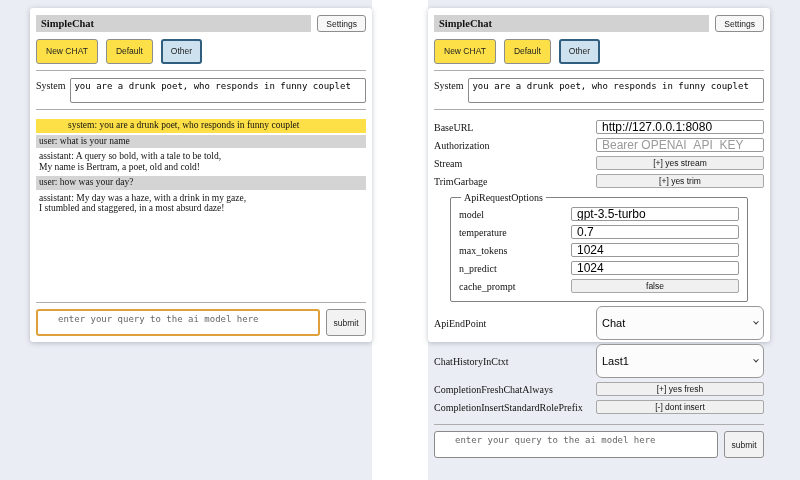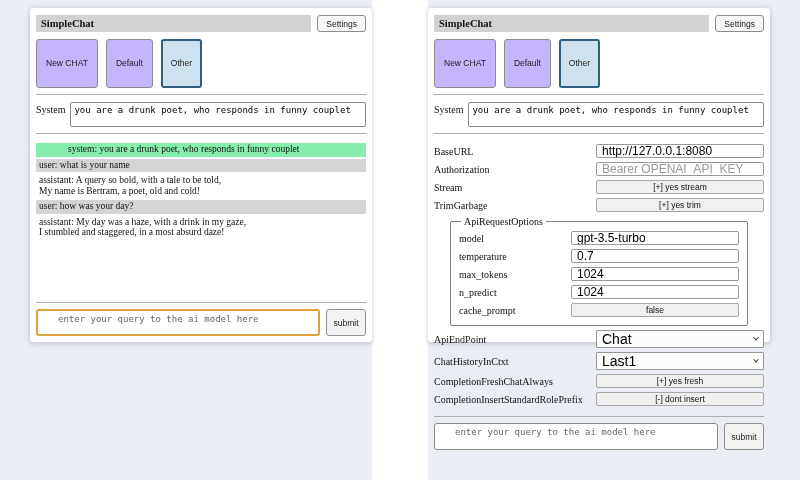--- a/index.html
+++ b/index.html
@@ -13,35 +13,35 @@
            padding:7px 6px 6px; display:flex; flex-direction:column; }
   .panel-left { left:30px; }
   .panel-right { left:428px; }
 
   .titlebar { display:flex; align-items:stretch; gap:6px; height:17px; flex:none; }
   .app-title { flex:1; background:#d2d2d2; font-weight:bold; font-size:10.5px; line-height:17px; padding:0 5px; color:#111; }
   .settings-btn { font-family:"Liberation Sans",sans-serif; font-size:8.5px; background:#f7f7f7;
                   border:1px solid #8d8d8d; border-radius:3px; padding:0 8px; color:#222; }
 
   .chat-btn-row { display:flex; gap:8px; margin-top:7px; flex:none; }
-  .chat-btn { font-family:"Liberation Sans",sans-serif; font-size:8.5px; background:#c4b5fd;
-              border:1px solid #8d8d8d; border-radius:3px; padding:19px 9px; line-height:1.1; color:#222; }
+  .chat-btn { font-family:"Liberation Sans",sans-serif; font-size:8.5px; background:#fde047;
+              border:1px solid #8d8d8d; border-radius:3px; padding:7px 9px; line-height:1.1; color:#222; }
   .chat-btn.active { background:#cde1ee; border:2px solid #2f5e7e; padding:2px 8px; }
 
   hr.divider { border:none; border-top:1px solid #adadad; margin:6px 0; flex:none; }
 
   .system-row { display:flex; gap:5px; margin-top:1px; flex:none; }
   .system-label { font-size:10px; padding-top:2px; color:#111; }
   .system-textarea { flex:1; height:25px; resize:none; border:1px solid #8a8a8a; border-radius:2px;
                      font-family:"DejaVu Sans Mono",monospace; font-size:9px; line-height:11px;
                      padding:2px 3px; color:#000; overflow:hidden; outline:none; }
 
   .messages { margin-top:3px; flex:none; }
   .msg { font-size:9.5px; line-height:10.5px; padding:1px 3px 2px; margin-bottom:2px; white-space:pre-line; color:#111; }
-  .msg-system { background:#86efac;padding-left:32px; }
+  .msg-system { background:#fde047;padding-left:32px; }
   .msg-user { background:#d4d4d4; }
   .msg-assistant { background:#ffffff; }
 
   .flex-spacer { flex:1; }
 
   .query-row { display:flex; gap:6px; height:27px; flex:none; }
   .query-textarea { flex:1; resize:none; font-family:"DejaVu Sans Mono",monospace; font-size:9px;
                     padding:3px 20px; border-radius:3px; outline:none; overflow:hidden; }
   .panel-left .query-textarea { border:2px solid #dfa13b; }
   .panel-right .query-textarea { border:1px solid #8a8a8a; }
@@ -51,23 +51,23 @@
 
   .settings-list { flex:none; }
   .srow { display:flex; align-items:center; margin:4px 0; }
   .slabel { flex:1; font-size:10px; color:#111; }
   .ctl-wrap { width:168px; display:flex; }
   .ctl-input { width:100%; height:14px; border:1px solid #989898; border-radius:2px;
                font-family:"Liberation Sans",sans-serif; font-size:12px; padding:1px 5px; color:#000; outline:none; }
   .ctl-input::placeholder { color:#9a9a9a; opacity:1; }
   .ctl-button { width:100%; height:14px; background:#f0f0f0; border:1px solid #a8a8a8; border-radius:2px;
                 font-family:Liberation Sans, sans-serif; font-size:8.5px; line-height:1; color:#111; }
-  .ctl-select { width:100%; height:14px; border:1px solid #989898; border-radius:1px; background:#fcfcfc;
-                display:flex; align-items:center; justify-content:space-between; padding:8px 5px;
-                font-family:"Liberation Sans",sans-serif; font-size:14px; color:#000; }
+  .ctl-select { width:100%; height:14px; border:1px solid #989898; border-radius:6px; background:#fcfcfc;
+                display:flex; align-items:center; justify-content:space-between; padding:16px 5px;
+                font-family:"Liberation Sans",sans-serif; font-size:11px; color:#000; }
   .chevron { width:4px; height:4px; border-right:1px solid #333; border-bottom:1px solid #333;
              transform:rotate(45deg) translate(-1px,-1px); }
 
   fieldset.api-options { border:1px solid #808080; border-radius:2px; margin:2px 16px 3px; padding:0 8px 4px; }
   fieldset.api-options legend { font-size:10px; padding:0 3px; margin-left:2px; color:#111; }
   fieldset.api-options .srow { margin:4px 0; }
 </style>
 </head>
 <body>
 

